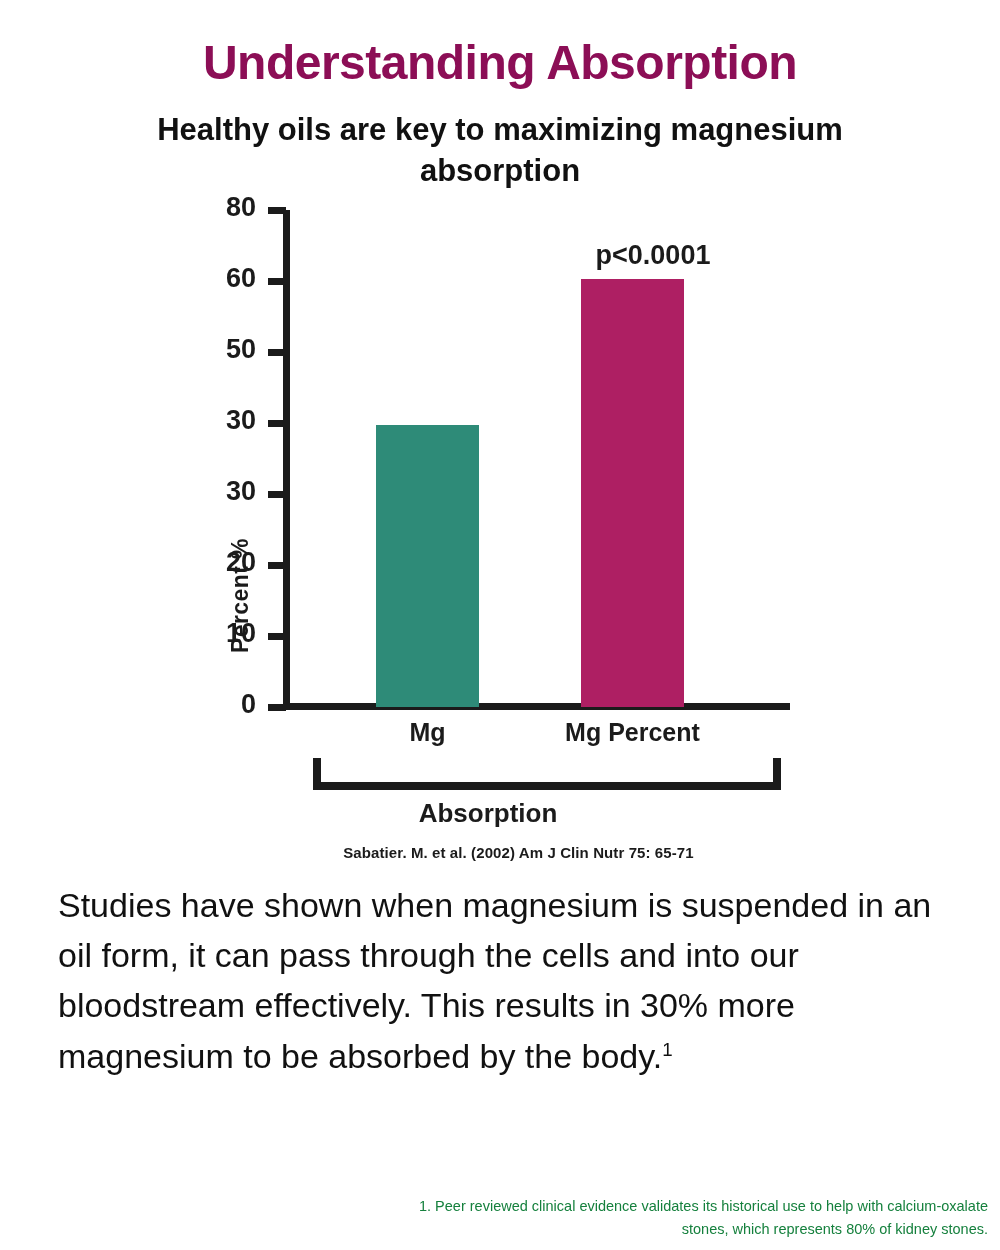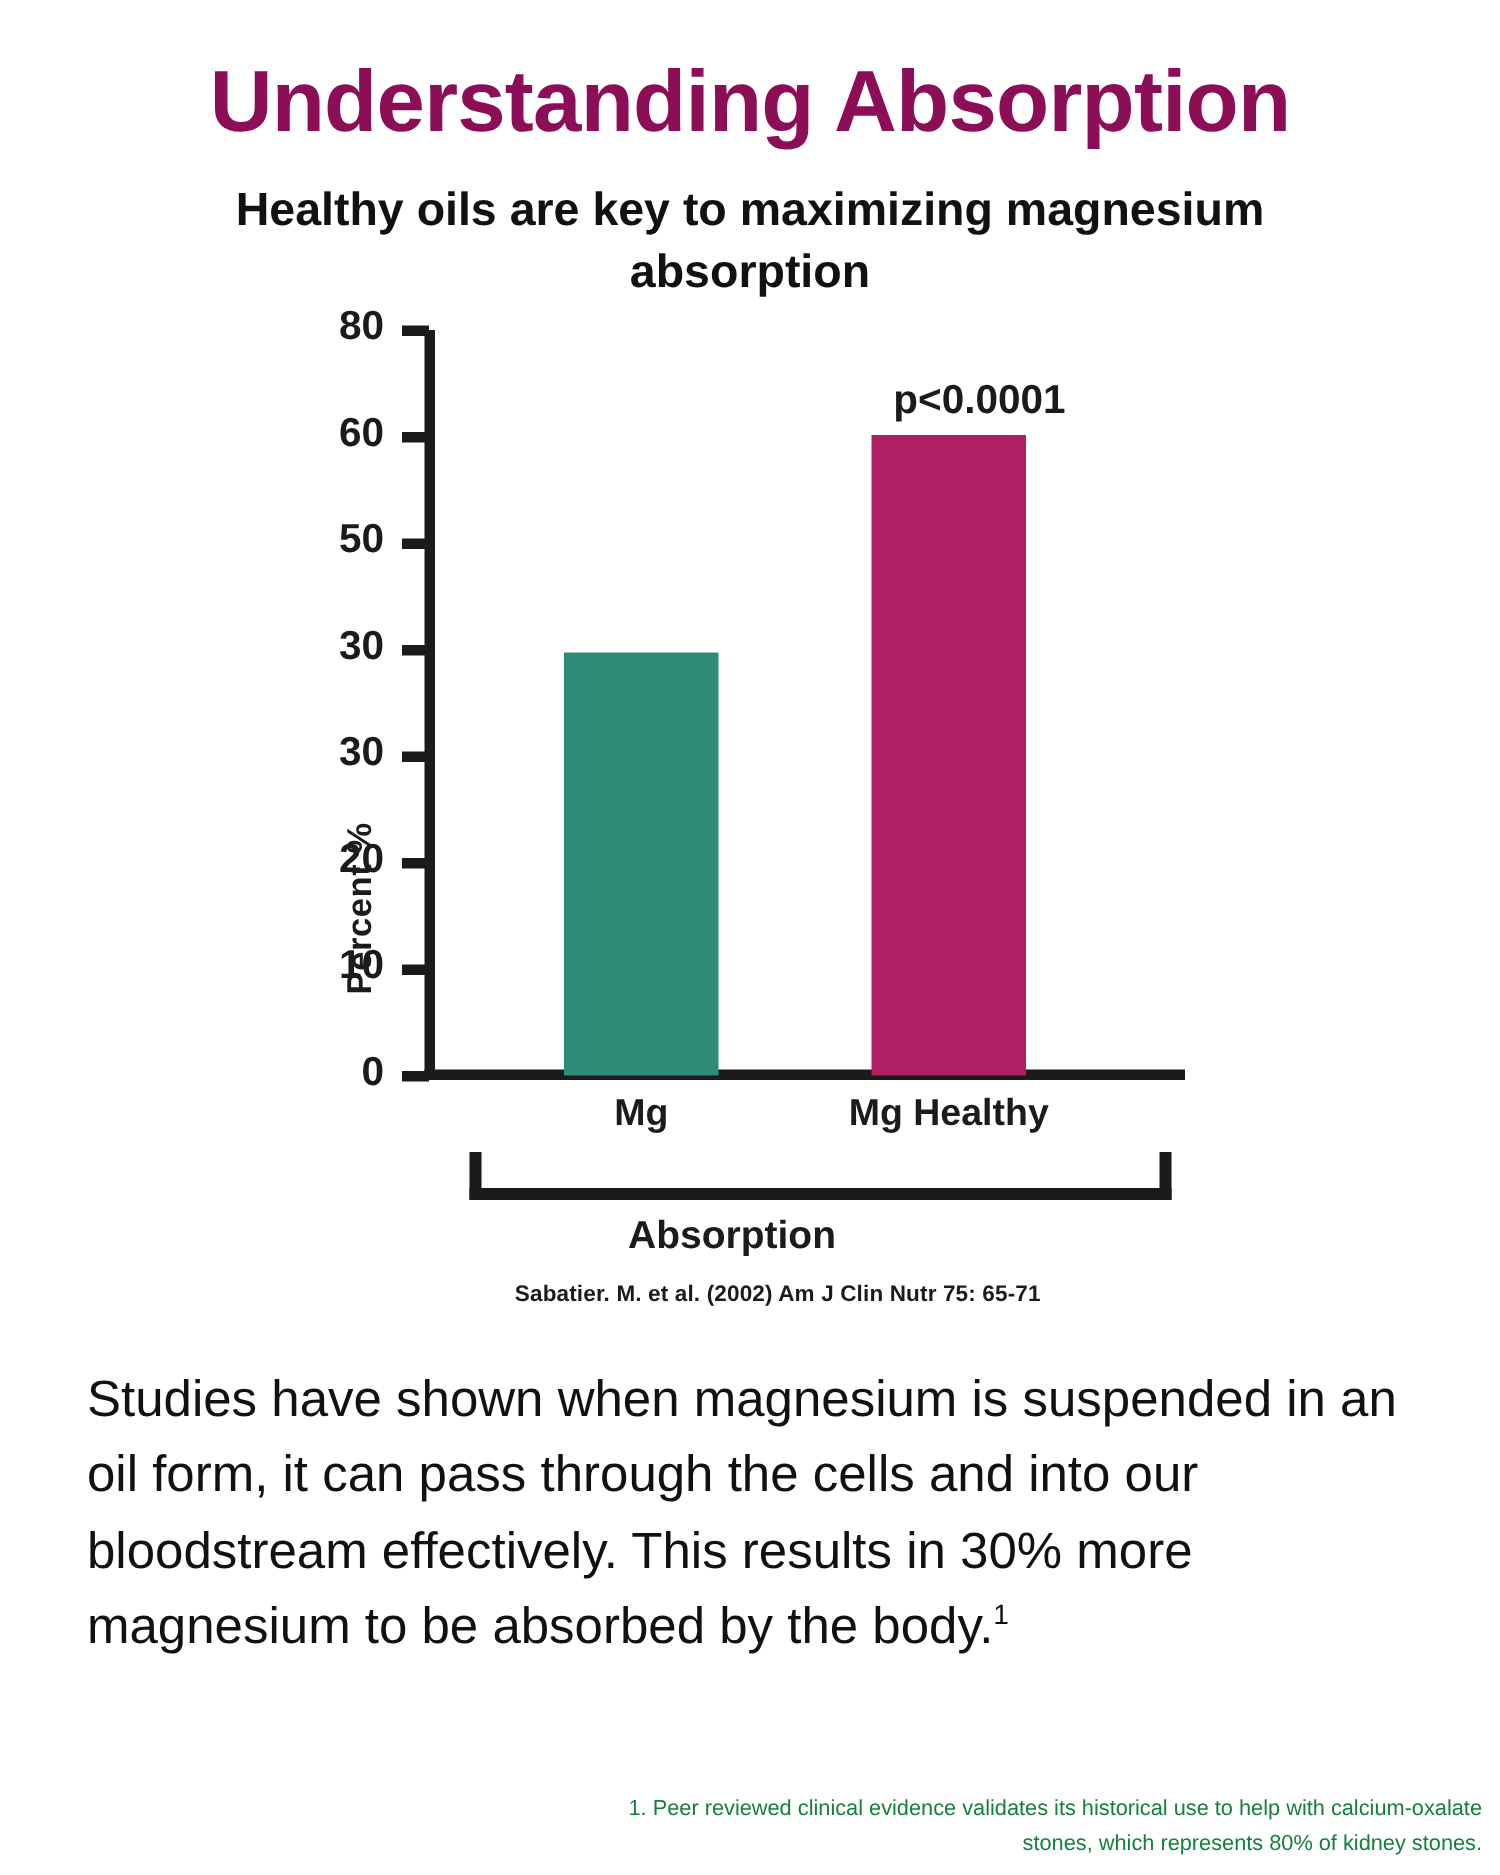--- a/index.html
+++ b/index.html
@@ -13,21 +13,21 @@
   body {
     font-family: "Liberation Sans", sans-serif;
     color: #111111;
     position: relative;
     overflow: hidden;
   }
 
   
   .page-title {
     text-align: center;
-    font-size: 58px;
+    font-size: 48px;
     font-weight: 700;
     letter-spacing: -0.5px;
     color: #8C0E56;
     margin-top: 38px;
     line-height: 1.04;
   }
 
   .page-subtitle {
     text-align: center;
     font-size: 31px;
@@ -198,21 +198,21 @@
     text-align: center;
     font-size: 15px;
     font-weight: 700;
     color: #1b1b1b;
     letter-spacing: 0.1px;
     padding-left: 37px;
   }
 
   
   .body-copy {
-    margin: 28px auto 0 auto;
+    margin: 10px auto 0 auto;
     width: 920px;
     padding: 0 18px;
     text-align: left;
     font-size: 34px;
     font-weight: 400;
     line-height: 1.48;
     color: #111111;
   }
   .body-copy sup {
     font-size: 0.55em;
@@ -283,21 +283,21 @@
       </div>
 
     <div class="bars-layer" id="bars-layer">
         <div class="bar" style="left: 376px; width: 103px; height: 281.87px; background: rgb(46, 139, 120);"></div>
         <div class="bar" style="left: 581px; width: 103px; height: 427.42px; background: rgb(174, 31, 99);"></div>
       </div>
 
     <div class="bar-annotation" id="pvalue-annotation" style="left: 503px; width: 300px; text-align: center; top: 30.58px;">p&lt;0.0001</div>
 
     <div class="cat-label" id="cat-0" style="left: 277.5px; width: 300px;">Mg</div>
-    <div class="cat-label" id="cat-1" style="left: 482.5px; width: 300px;">Mg Healthy</div>
+    <div class="cat-label" id="cat-1" style="left: 482.5px; width: 300px;">Mg Percent</div>
 
     <div class="bracket">
       <div class="bracket-left"></div>
       <div class="bracket-right"></div>
       <div class="bracket-bottom"></div>
     </div>
 
     <div class="group-label">Absorption</div>
 
     <div class="chart-source">Sabatier. M. et al. (2002) Am J Clin Nutr 75: 65-71</div>

